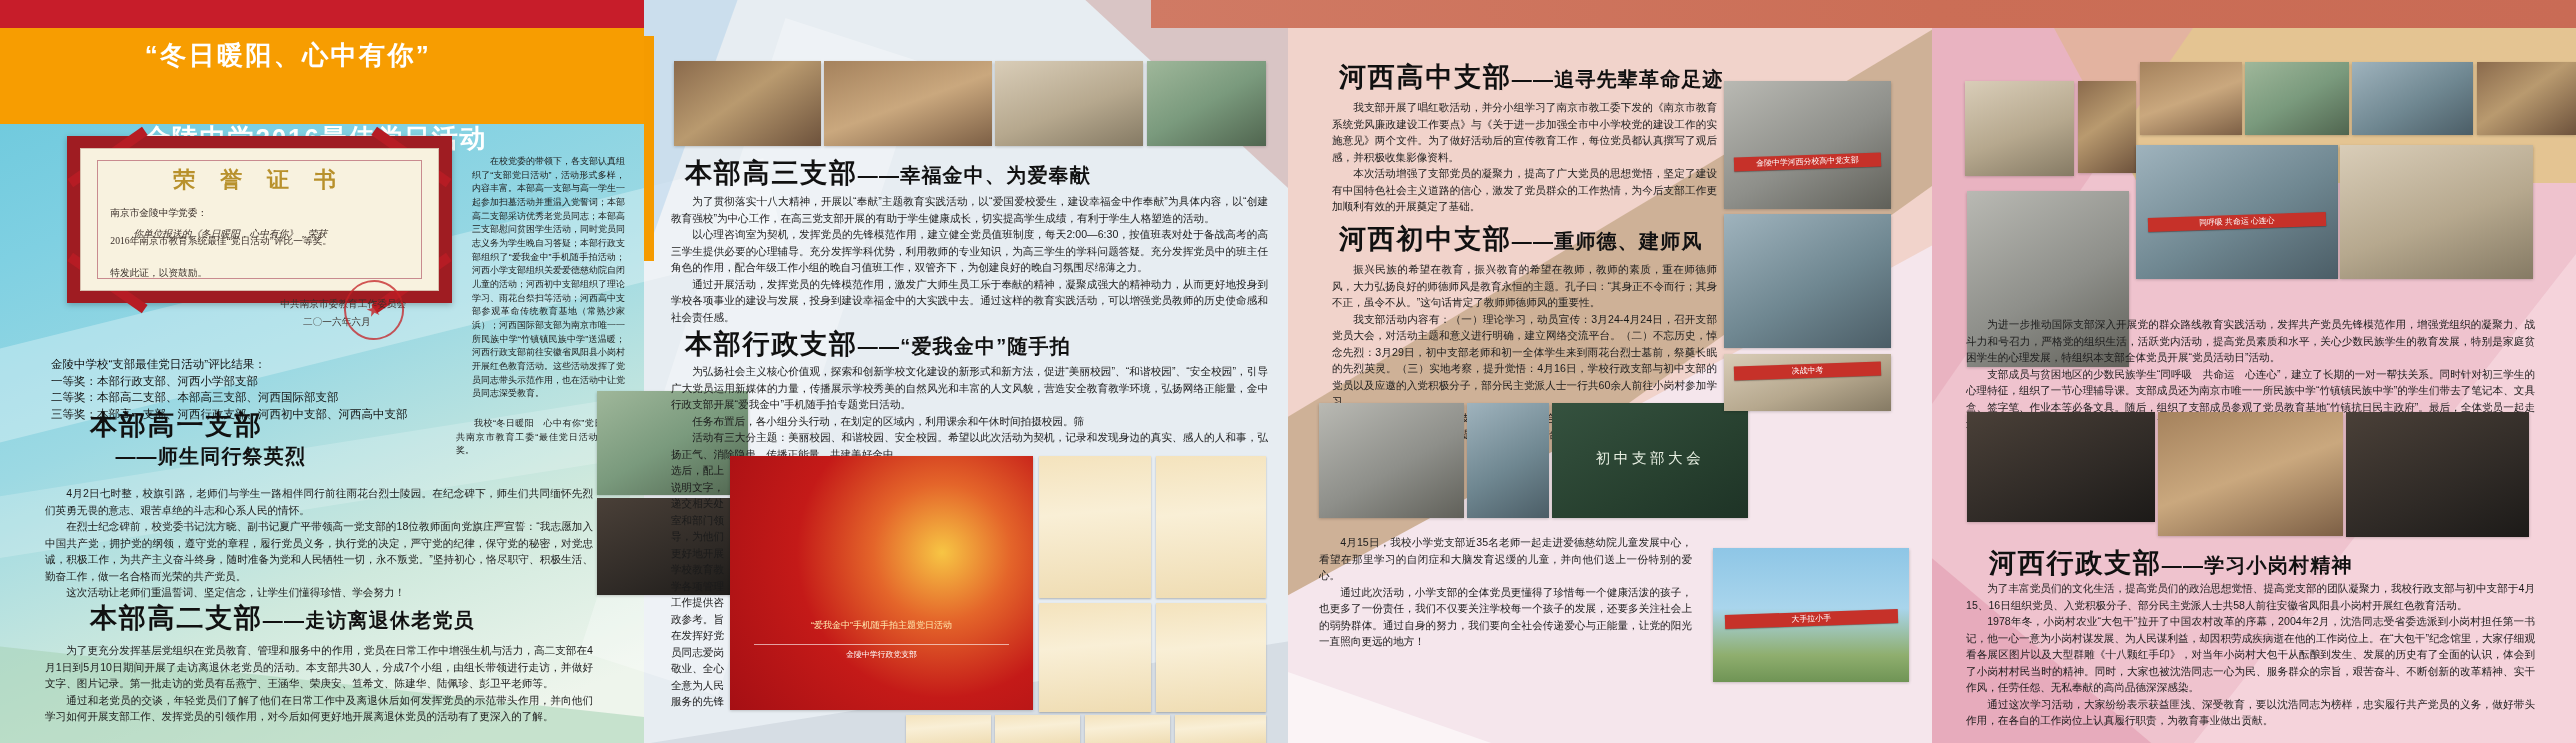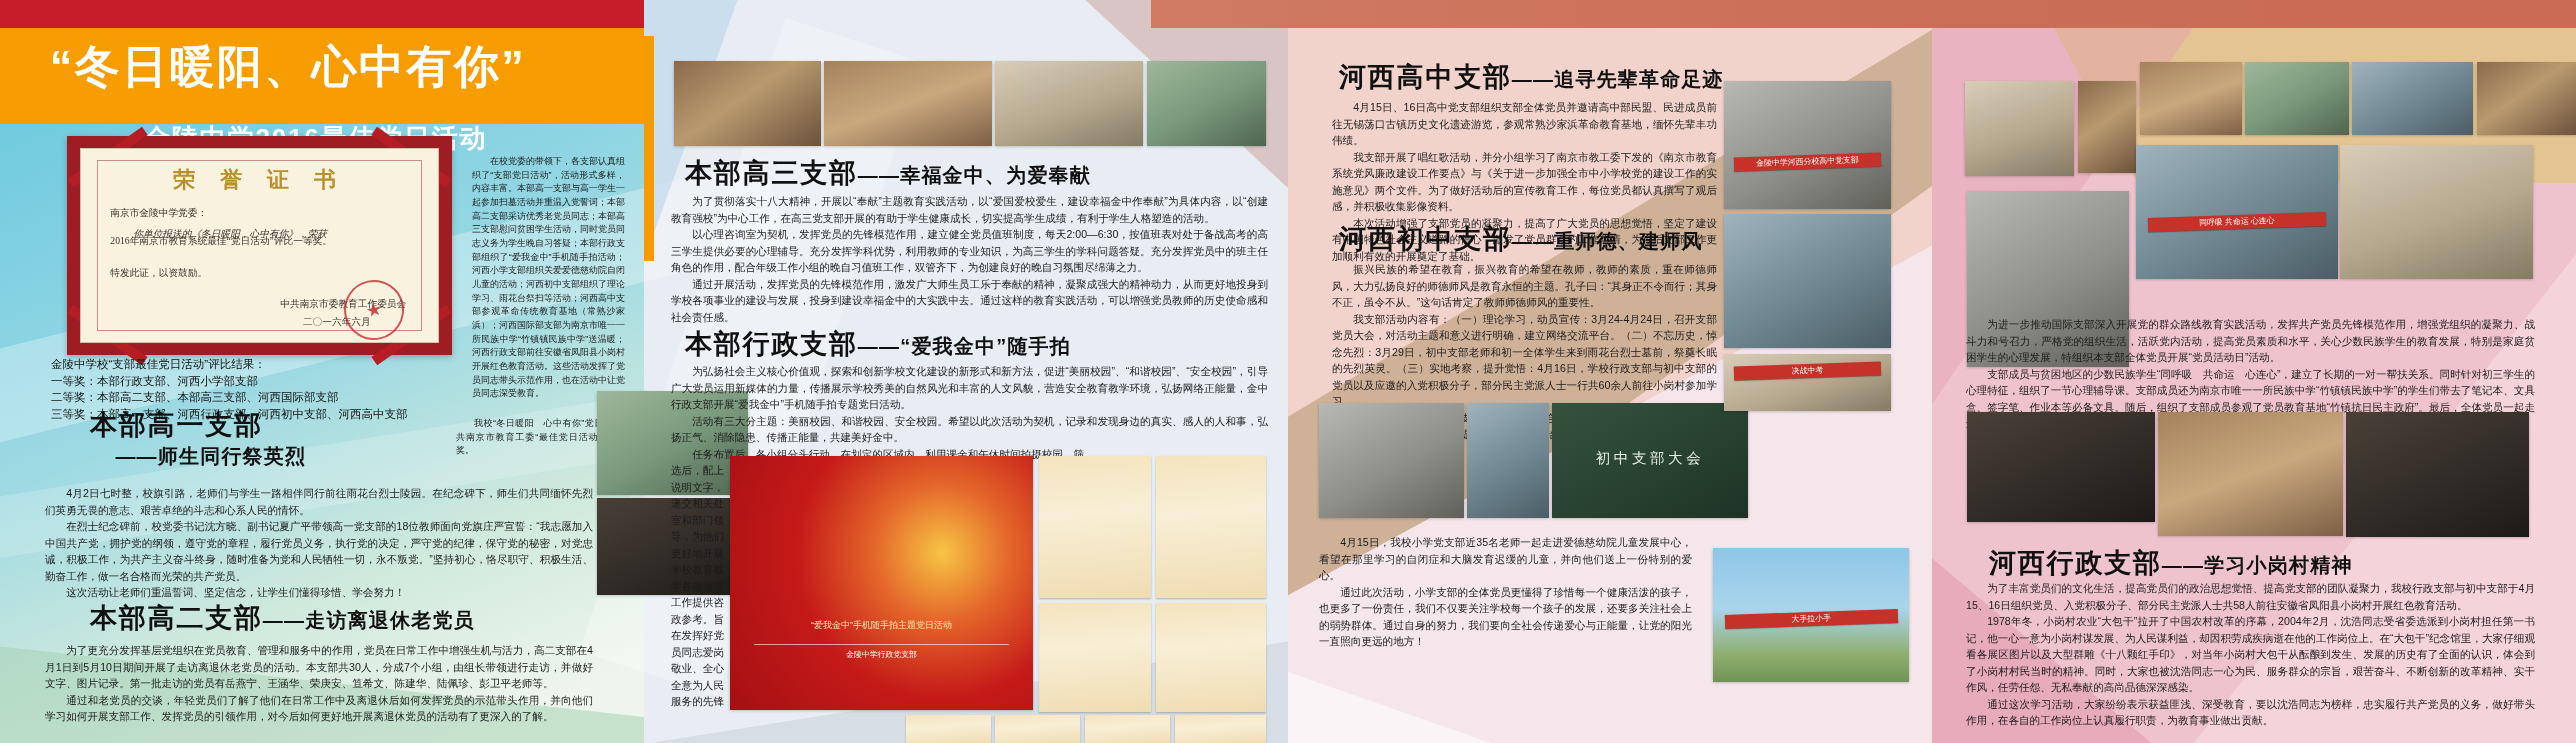--- a/index.html
+++ b/index.html
@@ -28,21 +28,21 @@
   .d-graytri{left:644px;top:630px;width:644px;height:114px;background:rgba(125,138,158,.16);clip-path:polygon(0 100%,100% 10%,100% 100%);}
   .d-tanband{left:1288px;top:0;width:644px;height:744px;background:rgba(198,169,138,.80);clip-path:polygon(0 56%,100% 4%,100% 25%,0 87%);}
   .d-palepink{left:1288px;top:0;width:644px;height:744px;background:#f5e6ec;clip-path:polygon(0 80%,100% 33%,100% 100%,0 100%);}
   .d-whitetri{left:1288px;top:654px;width:206px;height:90px;background:rgba(255,255,255,.55);clip-path:polygon(0 20%,100% 100%,0 100%);}
   .d-tantop{left:2054px;top:28px;width:522px;height:155px;background:#e4c492;clip-path:polygon(0 0,100% 0,100% 100%,16% 100%);}
   .d-rosewedge{left:1932px;top:28px;width:261px;height:376px;background:rgba(226,160,178,.45);clip-path:polygon(0 0,100% 0,0 100%);}
   .d-rosebtm{left:1932px;top:533px;width:339px;height:211px;background:rgba(223,148,170,.50);clip-path:polygon(0 12%,65% 100%,0 100%);}
   .d-paleswish{left:2193px;top:254px;width:383px;height:490px;background:rgba(249,224,230,.55);clip-path:polygon(100% 0,100% 100%,0 100%);}
   .orange-bar{left:644px;top:36px;width:9.7px;height:225px;background:#f59b00;}
   
-  .main-title{color:#fff;font-weight:bold;font-size:45px;letter-spacing:2.4px;line-height:1.15;}
+  .main-title{color:#fff;font-weight:bold;font-size:26px;letter-spacing:2.4px;line-height:1.15;}
   .main-sub{color:#fff;font-weight:bold;font-size:26px;letter-spacing:1.8px;margin-top:35px;}
   .sec-h .nm{font-size:27px;font-weight:bold;color:#111;letter-spacing:1.8px;}
   .sec-h .sb{font-size:20px;font-weight:bold;color:#111;letter-spacing:1.2px;}
   .body-txt{font-size:10.6px;line-height:1.56;color:#1b1b1b;text-align:justify;}
   .body-txt .para{text-indent:2em;margin:0;}
   .small-txt{font-size:9px;line-height:1.52;color:#1b1b1b;text-align:justify;}
   .awards{font-size:11.5px;line-height:1.45;color:#101010;}
   
   .cert{background:#9f1c22;box-shadow:0 2.4px 6px rgba(0,0,0,.25);}
   .cert-page{position:absolute;left:13.3px;top:12px;right:13.3px;bottom:12px;background:#f8f2df;
@@ -100,21 +100,21 @@
   <div class="decor d-paleswish"></div>
 
   <div class="abs band-red"></div>
   <div class="abs band-salmon"></div>
   <div class="abs title-block">
     <div class="abs main-title" style="left:0;top:13.3px;width:576px;text-align:center;">“冬日暖阳、心中有你”</div>
     <div class="abs main-sub" style="left:0;top:58px;width:576px;text-align:center;">——金陵中学2016最佳党日活动</div>
   </div>
   <div class="abs orange-bar"></div>
 
-  <div class="abs cert" style="left:67px;top:136px;width:385px;height:219px;">
+  <div class="abs cert" style="left:67px;top:136px;width:385px;height:167px;">
     <div class="ribbon" style="left:-4.8px;top:15.8px;width:91px;height:9.7px;transform:rotate(-35deg);"></div>
     <div class="ribbon" style="right:-4.8px;top:15.8px;width:91px;height:9.7px;transform:rotate(35deg);"></div>
     <div class="ribbon" style="left:-4.8px;bottom:15.8px;width:91px;height:9.7px;transform:rotate(35deg);"></div>
     <div class="ribbon" style="right:-4.8px;bottom:15.8px;width:91px;height:9.7px;transform:rotate(-35deg);"></div>
     <div class="cert-page">
       <div class="cert-inner"></div>
       <div class="cert-title">荣 誉 证 书</div>
       <div class="cert-line" style="left:29px;top:58px;">南京市金陵中学党委：</div>
       <div class="cert-line cert-script" style="left:52px;top:79px;">你单位报送的《冬日暖阳，心中有你》，荣获</div>
       <div class="cert-line" style="left:29px;top:86px;">2016年南京市教育系统最佳“党日活动”评比一等奖。</div>
@@ -170,22 +170,22 @@
     <p class="para">为了贯彻落实十八大精神，开展以“奉献”主题教育实践活动，以“爱国爱校爱生，建设幸福金中作奉献”为具体内容，以“创建教育强校”为中心工作，在高三党支部开展的有助于学生健康成长，切实提高学生成绩，有利于学生人格塑造的活动。</p>
     <p class="para">以心理咨询室为契机，发挥党员的先锋模范作用，建立健全党员值班制度，每天2:00—6:30，按值班表对处于备战高考的高三学生提供必要的心理辅导。充分发挥学科优势，利用教师的专业知识，为高三学生的学科问题答疑。充分发挥党员中的班主任角色的作用，配合年级工作小组的晚自习值班工作，双管齐下，为创建良好的晚自习氛围尽绵薄之力。</p>
     <p class="para">通过开展活动，发挥党员的先锋模范作用，激发广大师生员工乐于奉献的精神，凝聚成强大的精神动力，从而更好地投身到学校各项事业的建设与发展，投身到建设幸福金中的大实践中去。通过这样的教育实践活动，可以增强党员教师的历史使命感和社会责任感。</p>
   </div>
 
   <div class="abs sec-h" style="left:685px;top:326px;white-space:nowrap;">
     <span class="nm">本部行政支部</span><span class="sb">——“爱我金中”随手拍</span>
   </div>
   <div class="abs body-txt" style="left:671px;top:363px;width:597px;">
     <p class="para">为弘扬社会主义核心价值观，探索和创新学校文化建设的新形式和新方法，促进“美丽校园”、“和谐校园”、“安全校园”，引导广大党员运用新媒体的力量，传播展示学校秀美的自然风光和丰富的人文风貌，营造安全教育教学环境，弘扬网络正能量，金中行政支部开展“爱我金中”手机随手拍专题党日活动。</p>
+    <p class="para">任务布置后，各小组分头行动，在划定的区域内，利用课余和午休时间拍摄校园。筛</p>
     <p class="para">活动有三大分主题：美丽校园、和谐校园、安全校园。希望以此次活动为契机，记录和发现身边的真实、感人的人和事，弘扬正气、消除隐患、传播正能量，共建美好金中。</p>
-    <p class="para">任务布置后，各小组分头行动，在划定的区域内，利用课余和午休时间拍摄校园。筛</p>
   </div>
   <div class="abs body-txt" style="left:671px;top:462px;width:53px;height:250px;overflow:hidden;">
     <p style="margin:0;">选后，配上说明文字，递交相关处室和部门领导，为他们更好地开展学校教育教学各项管理工作提供咨政参考。旨在发挥好党员同志爱岗敬业、全心全意为人民服务的先锋模范作用。</p>
   </div>
 
   <div class="photo ph-red" style="left:730px;top:456px;width:303px;height:254px;">
     <div class="broch-title">“爱我金中”手机随手拍主题党日活动</div>
     <div class="broch-org">金陵中学行政党支部</div>
   </div>
   <div class="photo ph-page" style="left:1039px;top:456px;width:112px;height:142px;"></div>
@@ -194,21 +194,20 @@
   <div class="photo ph-page" style="left:1156px;top:603px;width:110px;height:109px;"></div>
   <div class="photo ph-page" style="left:906px;top:715px;width:85px;height:29px;"></div>
   <div class="photo ph-page" style="left:995px;top:715px;width:85px;height:29px;"></div>
   <div class="photo ph-page" style="left:1085px;top:715px;width:85px;height:29px;"></div>
   <div class="photo ph-page" style="left:1175px;top:715px;width:91px;height:29px;"></div>
 
   <div class="abs sec-h" style="left:1339px;top:59px;white-space:nowrap;">
     <span class="nm">河西高中支部</span><span class="sb">——追寻先辈革命足迹</span>
   </div>
   <div class="abs body-txt" style="left:1332px;top:99px;width:385px;">
-    <p class="para">4月15日、16日高中党支部组织支部全体党员并邀请高中部民盟、民进成员前往无锡荡口古镇历史文化遗迹游览，参观常熟沙家浜革命教育基地，缅怀先辈丰功伟绩。</p>
     <p class="para">我支部开展了唱红歌活动，并分小组学习了南京市教工委下发的《南京市教育系统党风廉政建设工作要点》与《关于进一步加强全市中小学校党的建设工作的实施意见》两个文件。为了做好活动后的宣传教育工作，每位党员都认真撰写了观后感，并积极收集影像资料。</p>
     <p class="para">本次活动增强了支部党员的凝聚力，提高了广大党员的思想觉悟，坚定了建设有中国特色社会主义道路的信心，激发了党员群众的工作热情，为今后支部工作更加顺利有效的开展奠定了基础。</p>
   </div>
 
   <div class="abs sec-h" style="left:1339px;top:221px;white-space:nowrap;">
     <span class="nm">河西初中支部</span><span class="sb">——重师德、建师风</span>
   </div>
   <div class="abs body-txt" style="left:1332px;top:261px;width:385px;">
     <p class="para">振兴民族的希望在教育，振兴教育的希望在教师，教师的素质，重在师德师风，大力弘扬良好的师德师风是教育永恒的主题。孔子曰：“其身正不令而行；其身不正，虽令不从。”这句话肯定了教师师德师风的重要性。</p>
     <p class="para">我支部活动内容有：（一）理论学习，动员宣传：3月24-4月24日，召开支部党员大会，对活动主题和意义进行明确，建立网络交流平台。（二）不忘历史，悼念先烈：3月29日，初中支部老师和初一全体学生来到雨花台烈士墓前，祭奠长眠的先烈英灵。（三）实地考察，提升觉悟：4月16日，学校行政支部与初中支部的党员以及应邀的入党积极分子，部分民主党派人士一行共60余人前往小岗村参加学习。</p>

